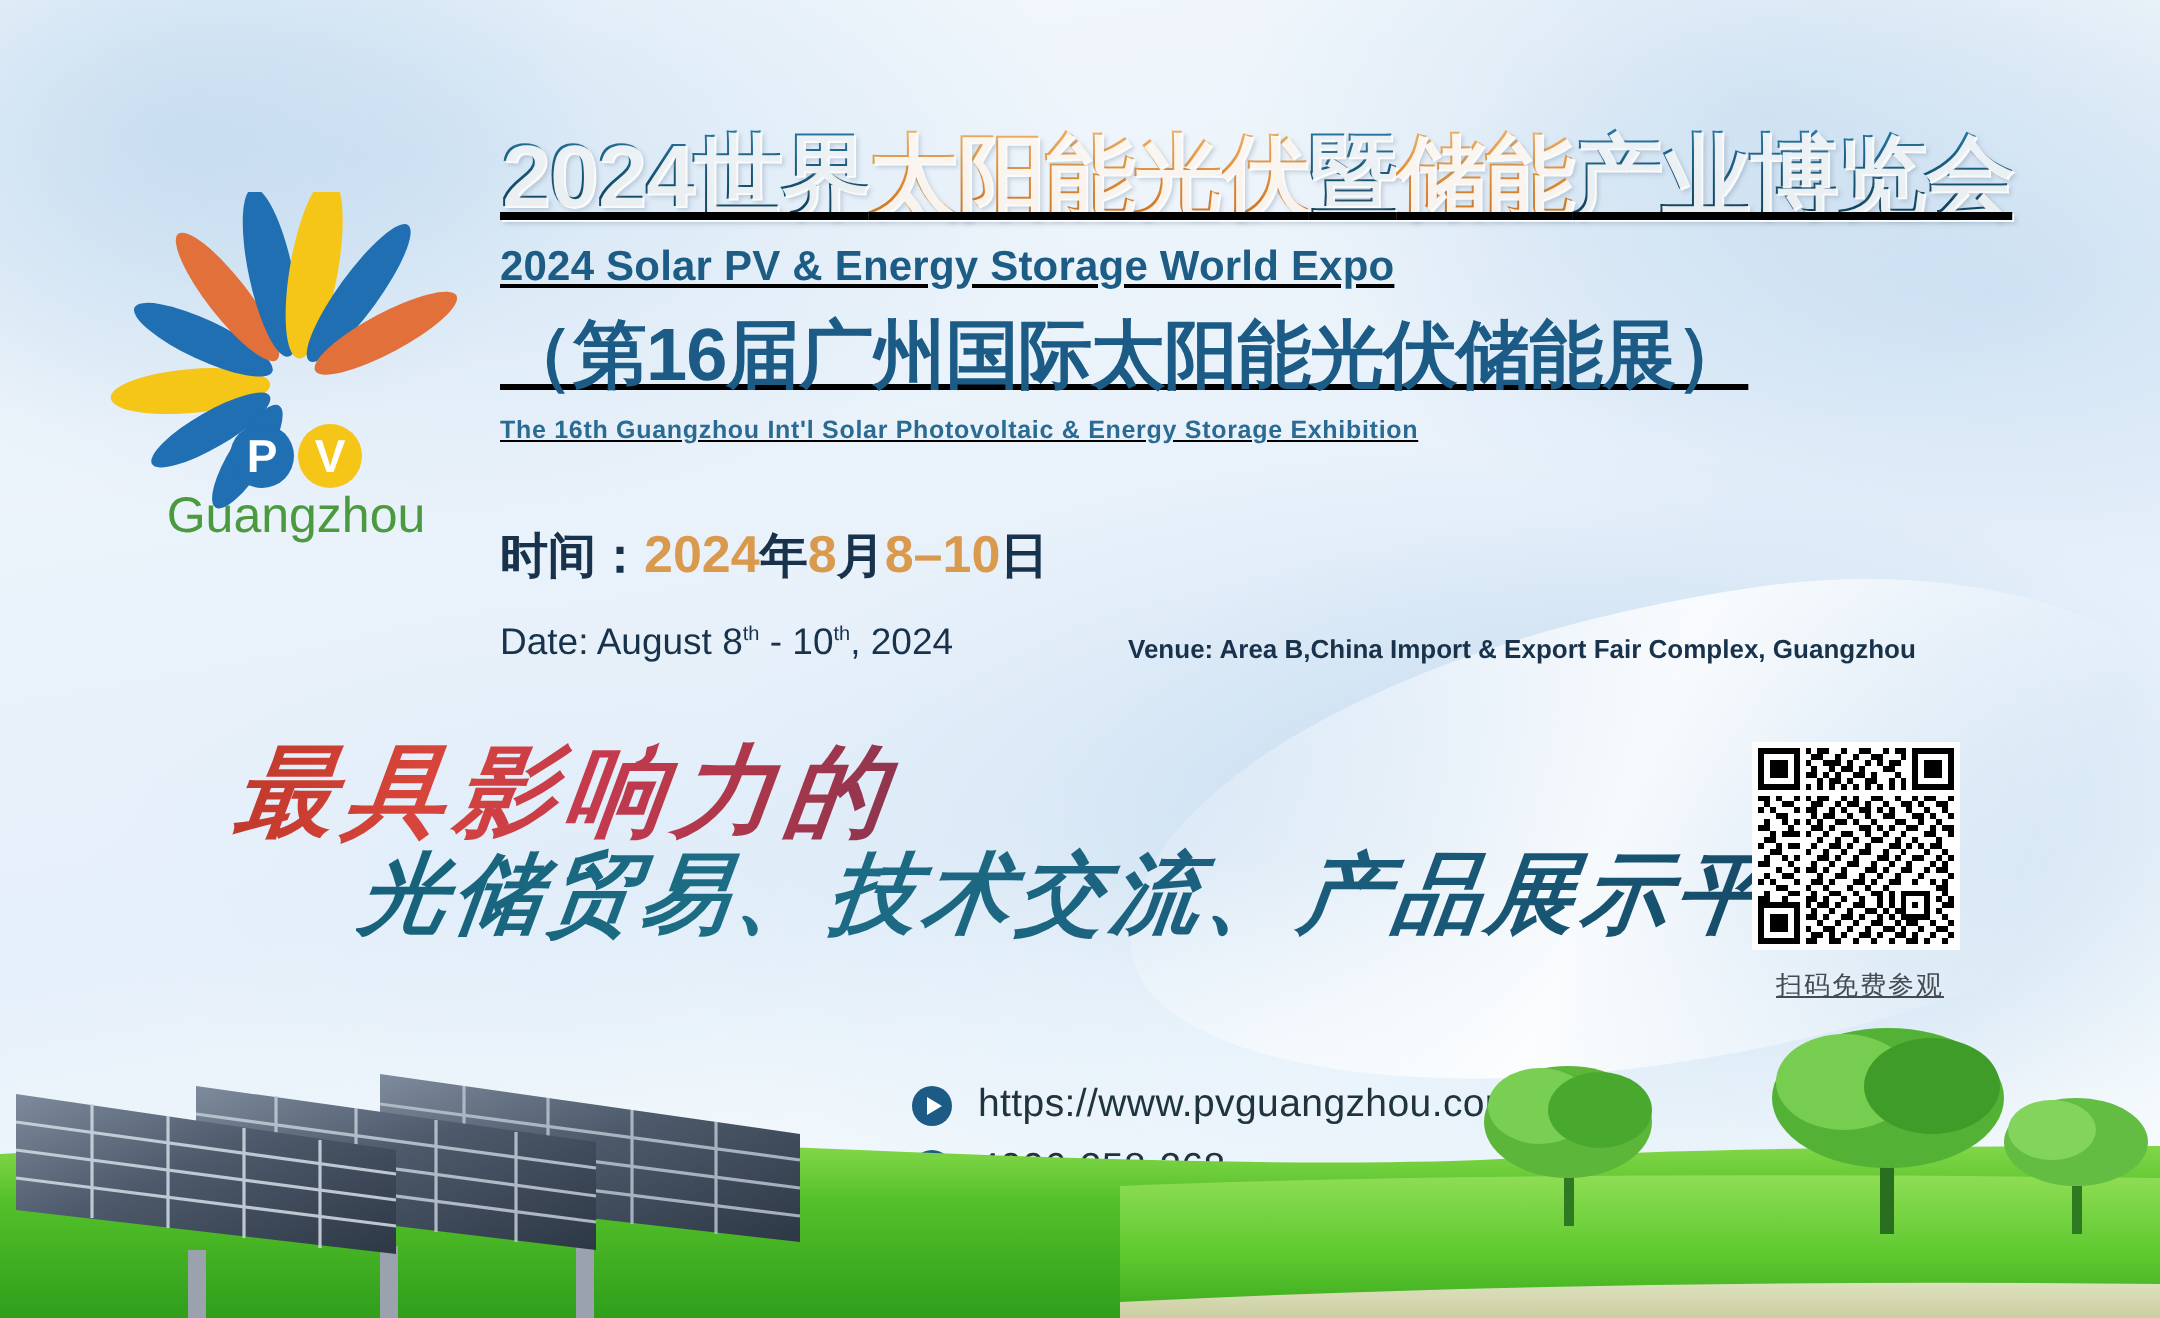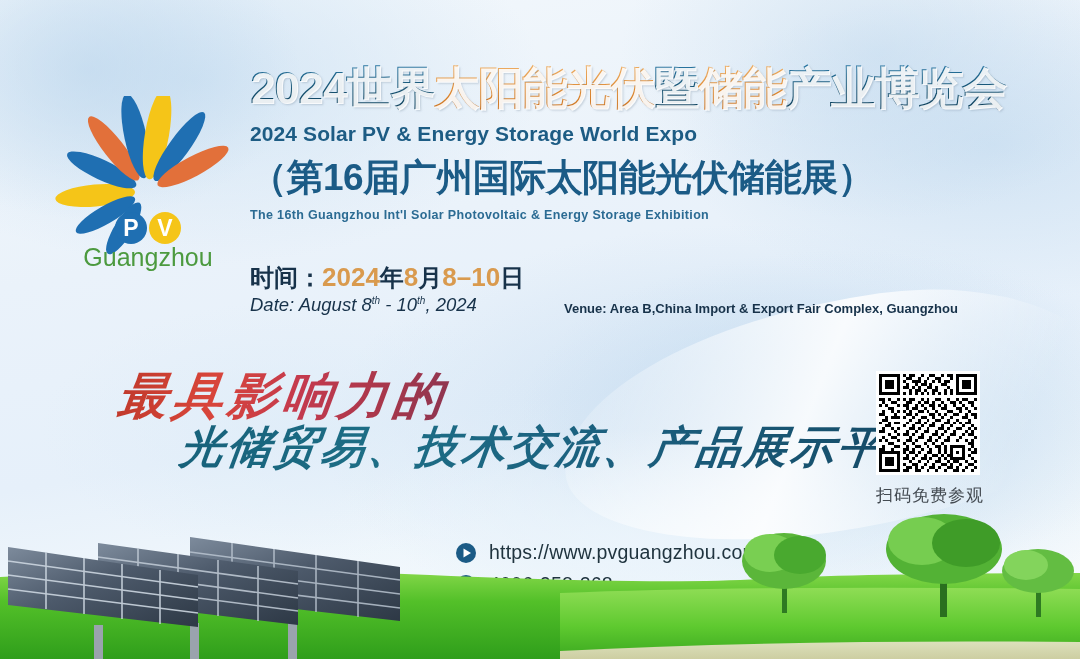--- a/index.html
+++ b/index.html
@@ -25,21 +25,21 @@
   .c5{left:300px;top:430px;width:700px;height:230px;background:radial-gradient(closest-side,rgba(236,245,252,.9),rgba(236,245,252,0));}
   .swoosh{position:absolute;left:560px;top:300px;width:560px;height:230px;
     background:linear-gradient(120deg,rgba(255,255,255,0) 0%,rgba(255,255,255,.85) 45%,rgba(255,255,255,0) 80%);
     border-radius:60% 40% 55% 45%/60% 55% 45% 40%;transform:rotate(-8deg);}
 
   
   #logo{position:absolute;left:52px;top:96px;width:190px;height:180px;}
   #logo svg{width:190px;height:180px;display:block;}
 
   
-  #headline{position:absolute;left:250px;top:62px;width:800px;}
+  #headline{position:absolute;left:250px;top:62px;width:800px;text-decoration:underline;}
   .t-main{
     font-size:45px;line-height:52px;font-weight:bold;letter-spacing:-1px;white-space:nowrap;
     text-shadow:1px 1px 0 rgba(255,255,255,.9), 2px 2px 2px rgba(120,140,160,.35);
   }
   .t-blue{color:#1b5b86;background:linear-gradient(180deg,#2a7aa8 0%,#14506f 55%,#0d3d58 100%);
     -webkit-background-clip:text;background-clip:text;-webkit-text-fill-color:transparent;}
   .t-orange{color:#e48f3c;background:linear-gradient(180deg,#f0b36a 0%,#e08b33 55%,#c96f1d 100%);
     -webkit-background-clip:text;background-clip:text;-webkit-text-fill-color:transparent;}
   .t-sub-en{margin-top:8px;font-size:21px;font-weight:bold;color:#1d5c84;letter-spacing:.1px;}
   .t-sub-cn{margin-top:7px;font-size:37px;font-weight:bold;color:#1b5b86;letter-spacing:-.5px;}
@@ -49,21 +49,21 @@
   .stats .green{color:#2f9e8f;}
   .stats .dark{color:#17324a;}
   .stats .gold{color:#dba45f;}
   .stats .sep{color:#8fa9bd;font-weight:normal;margin:0 7px;}
 
   
   #datarow{position:absolute;left:250px;top:262px;width:790px;display:flex;align-items:flex-end;}
   #datecol{width:290px;}
   .d-line1{font-size:24px;font-weight:bold;color:#17324a;white-space:nowrap;}
   .d-line1 .num{color:#d99a4e;font-size:26px;}
-  .d-line2{margin-top:0;font-size:18.5px;color:#17324a;font-weight:500;white-space:nowrap;font-style:italic;}
+  .d-line2{margin-top:16px;font-size:18.5px;color:#17324a;font-weight:500;white-space:nowrap;}
   .d-line2 sup{font-size:10px;}
   #venuecol{margin-left:6px;}
   .v-line1{font-size:22px;font-weight:bold;color:#17324a;white-space:nowrap;}
   .v-line2{margin-top:7px;font-size:13px;font-weight:bold;color:#17324a;white-space:nowrap;margin-left:18px;}
 
   
   #callig1{position:absolute;left:118px;top:363px;font-family:"Liberation Serif","DejaVu Serif",serif;
     font-size:50px;font-weight:bold;font-style:italic;letter-spacing:5px;white-space:nowrap;
     background:linear-gradient(95deg,#c0392b 0%,#d8453a 28%,#c43a4e 55%,#a8374b 80%,#8e3550 100%);
     -webkit-background-clip:text;background-clip:text;-webkit-text-fill-color:transparent;color:#c0392b;
@@ -71,21 +71,21 @@
   #callig2{position:absolute;left:180px;top:418px;font-family:"Liberation Serif","DejaVu Serif",serif;
     font-size:44px;font-weight:bold;font-style:italic;letter-spacing:3px;white-space:nowrap;
     background:linear-gradient(95deg,#17617a 0%,#1d6e86 25%,#1b5f7e 55%,#17526f 80%,#123f5c 100%);
     -webkit-background-clip:text;background-clip:text;-webkit-text-fill-color:transparent;color:#17617a;
     transform:skewX(-7deg);}
 
   
   #qrbox{position:absolute;left:876px;top:371px;width:108px;text-align:center;}
   #qr{width:104px;height:104px;background:#fff;padding:3px;box-sizing:border-box;}
   #qr svg{display:block;width:98px;height:98px;}
-  #qrcap{margin-top:9px;font-size:17px;color:#444b52;letter-spacing:1px;white-space:nowrap;}
+  #qrcap{margin-top:9px;font-size:13px;color:#444b52;letter-spacing:1px;white-space:nowrap;text-decoration:underline;}
 
   
   #contacts{position:absolute;left:455px;top:541px;}
   .crow{display:flex;align-items:center;margin-bottom:9px;}
   .cicon{width:22px;height:22px;margin-right:12px;flex:0 0 auto;}
   .ctext{font-size:19.5px;color:#20343f;letter-spacing:.2px;}
 
   
   #ground{position:absolute;left:0;bottom:0;width:1080px;height:150px;overflow:hidden;}
 </style>

